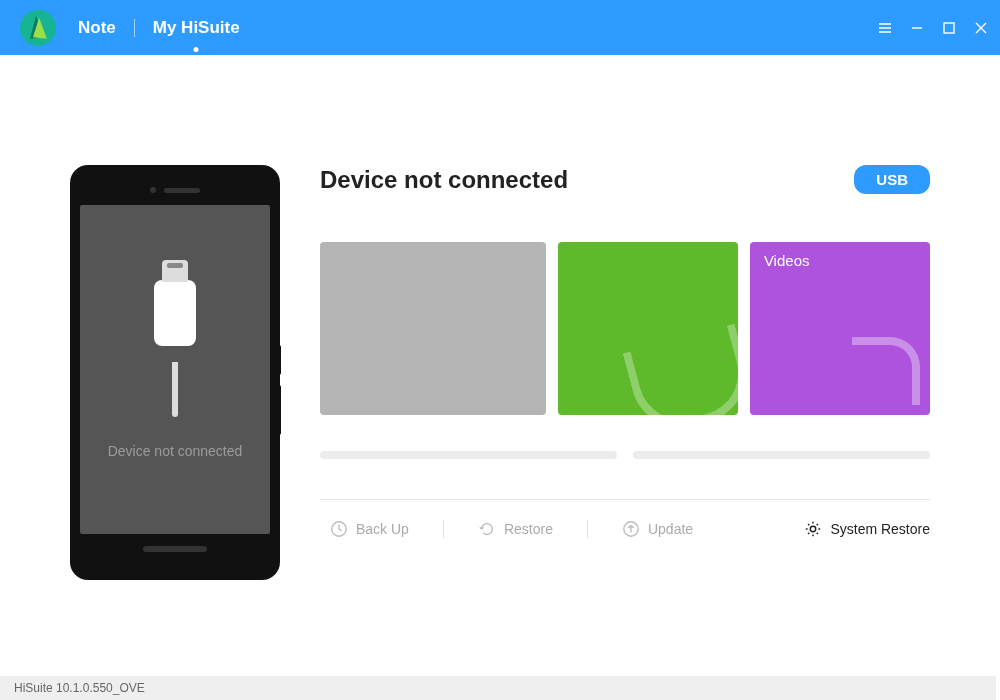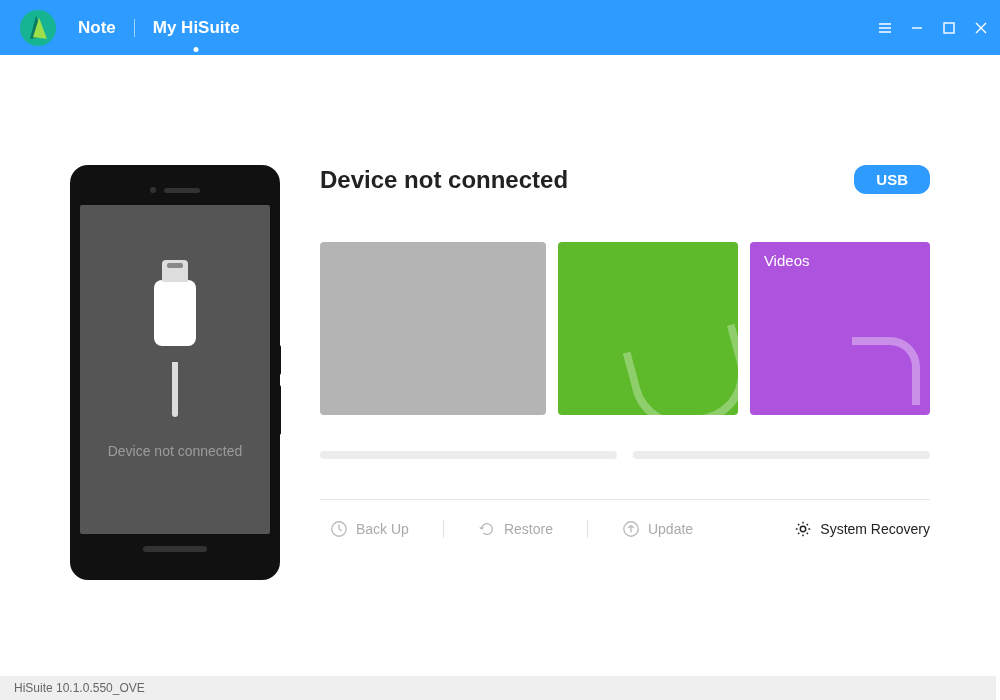--- a/index.html
+++ b/index.html
@@ -160,21 +160,21 @@
             <circle cx="10" cy="10" r="8"></circle>
             <path d="M10 14V6m0 0l-3 3m3-3l3 3"></path>
           </svg>
         <span>Update</span>
       </div>
       <div class="action dark">
         <svg viewBox="0 0 20 20" fill="none" stroke="#222" stroke-width="1.6">
             <circle cx="10" cy="10" r="3"></circle>
             <path d="M10 2v2M10 16v2M2 10h2M16 10h2M4.5 4.5l1.4 1.4M14.1 14.1l1.4 1.4M4.5 15.5l1.4-1.4M14.1 5.9l1.4-1.4"></path>
           </svg>
-        <span>System Recovery</span>
+        <span>System Restore</span>
       </div>
     </div>
   </div>
 
 </div>
 
 <div class="statusbar">
   <span>HiSuite 10.1.0.550_OVE</span>
 </div>
 

